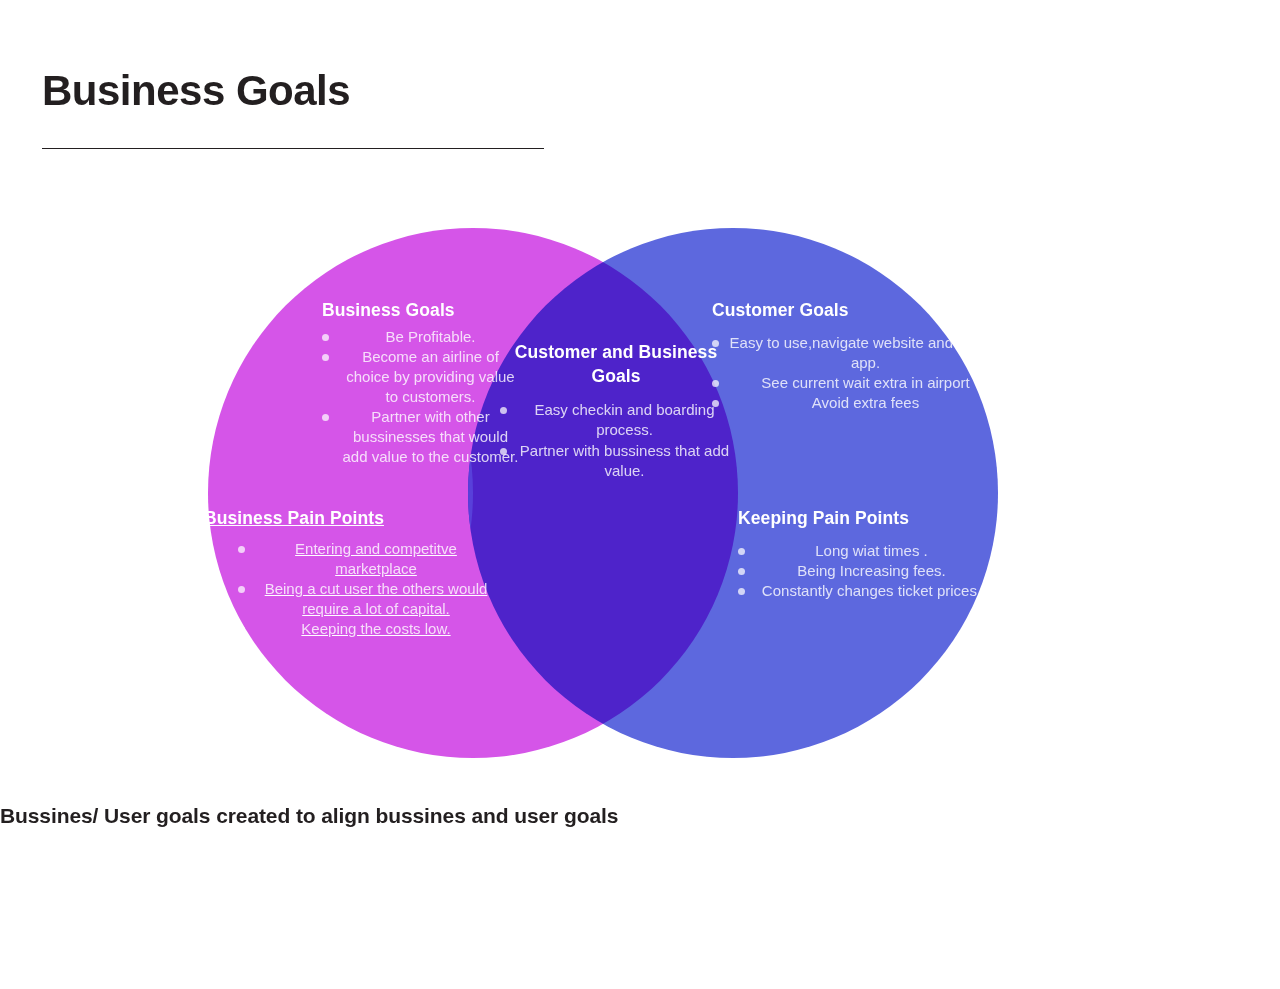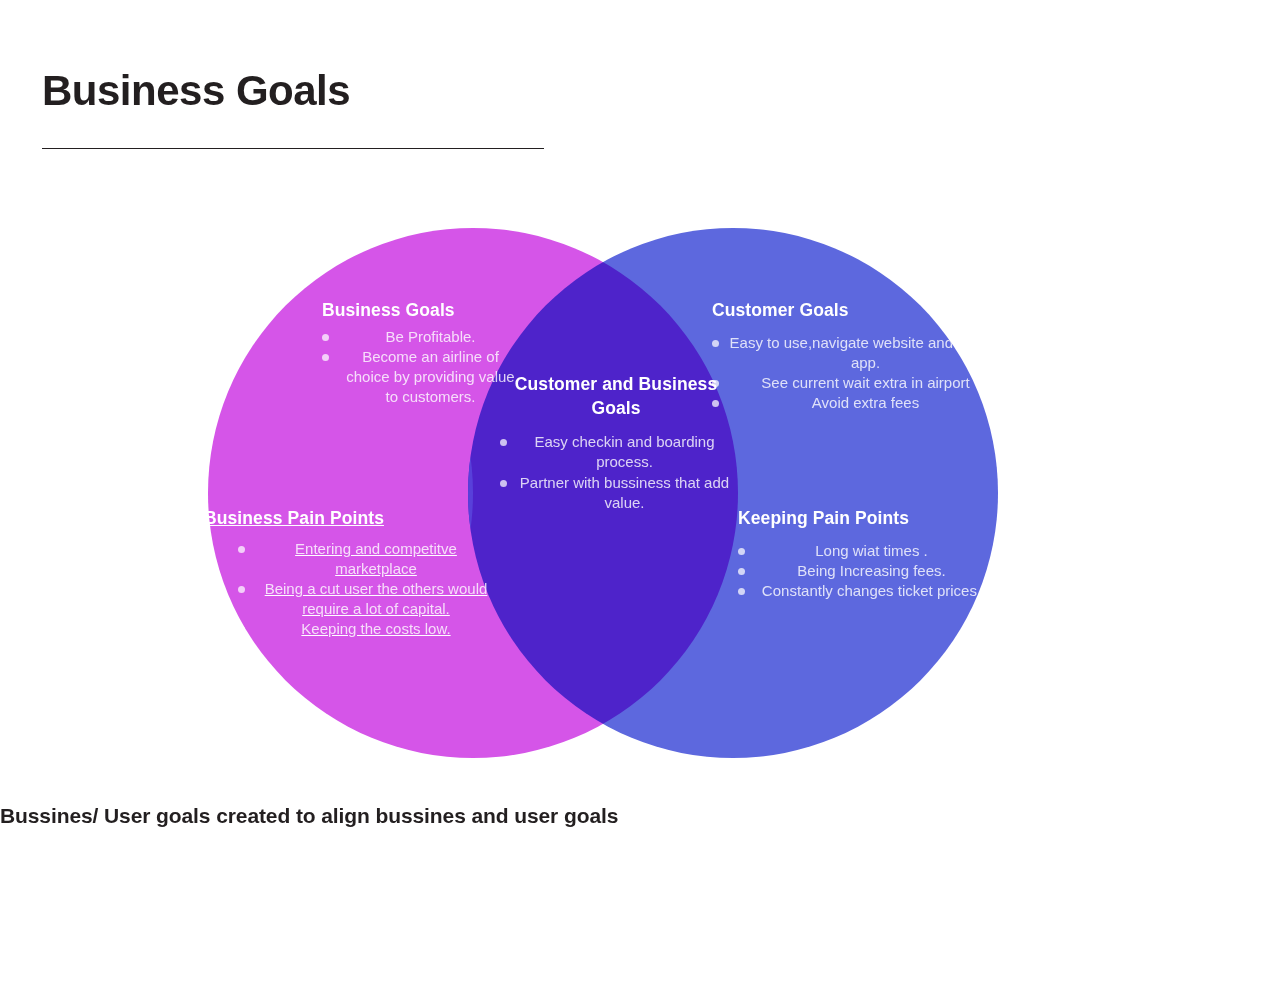--- a/index.html
+++ b/index.html
@@ -115,21 +115,21 @@
   }
 
   
   #block-business-goals      { left: 322px; top: 300px; width: 200px; }
   #block-business-goals ul   { margin-top: 2px; }
 
   #block-business-pain       { left: 204px; top: 508px; width: 290px; text-decoration: underline; }
   #block-business-pain ul    { margin-top: 10px; padding-left: 34px; }
   #block-business-pain li    { padding-left: 20px; }
 
-  #block-center              { left: 500px; top: 372px; width: 232px; text-align: left; }
+  #block-center              { left: 500px; top: 340px; width: 232px; text-align: left; }
   #block-center h3           { text-align: center; white-space: normal; line-height: 24px;
                                font-size: 17.5px; margin-bottom: 12px; }
   #block-center li           { margin-bottom: 1px; }
 
   #block-customer-goals      { left: 712px; top: 300px; width: 290px; }
   #block-customer-goals ul   { margin-top: 12px; }
 
   #block-customer-pain       { left: 738px; top: 508px; width: 250px; }
   #block-customer-pain ul    { margin-top: 12px; }
 
@@ -176,20 +176,24 @@
     <h3>Business Goals</h3>
     <ul>
       <li>
         <span class="dot"></span>
         <span>Be Profitable.</span>
       </li>
       <li>
         <span class="dot"></span>
         <span>Become an airline of choice by providing value to customers.</span>
       </li>
+      <li>
+        <span class="dot"></span>
+        <span>Partner with other bussinesses that would add value to the customer.</span>
+      </li>
     </ul>
   </div>
 
   <div class="block" id="block-business-pain">
     <h3>Business Pain Points</h3>
     <ul>
       <li>
         <span class="dot"></span>
         <span>Entering and competitve marketplace</span>
       </li>

